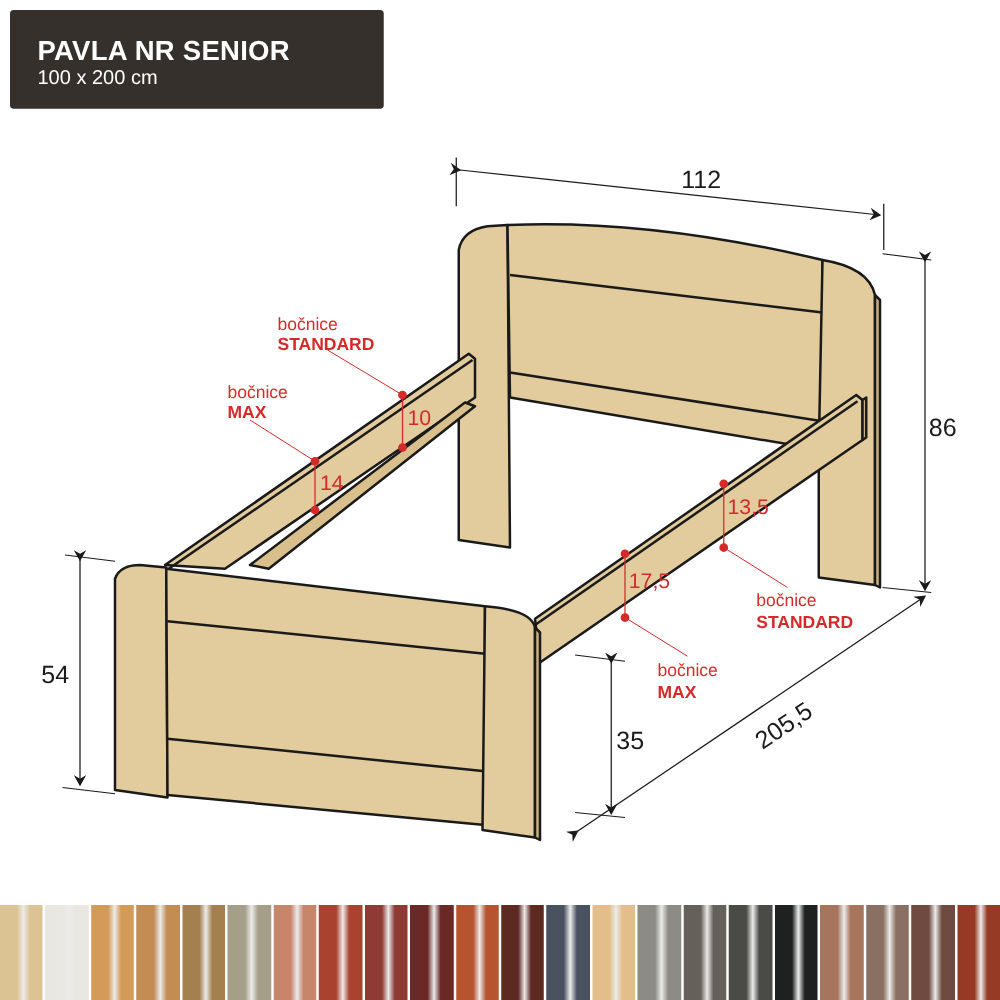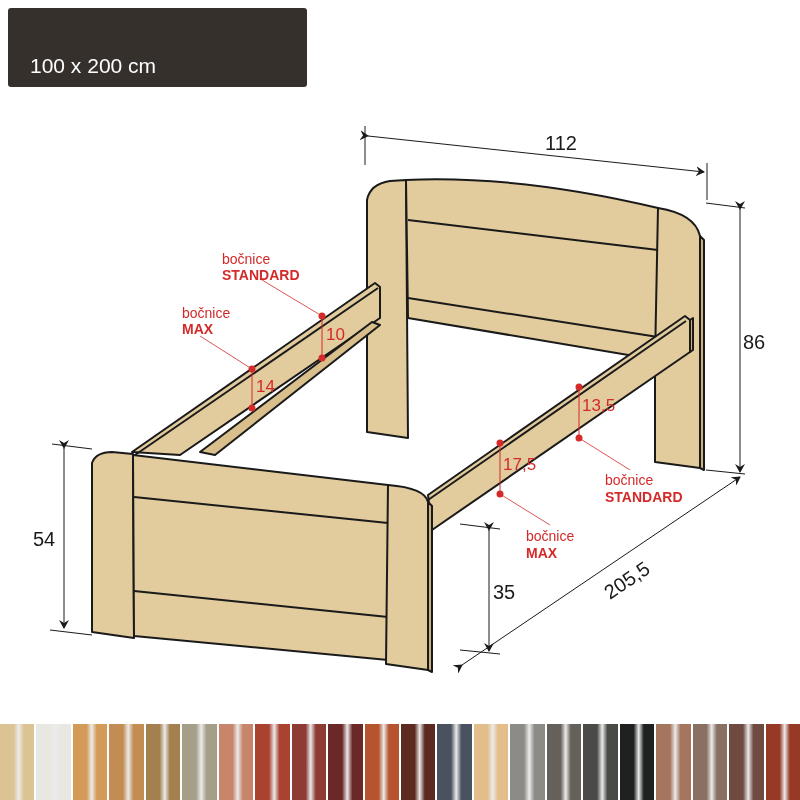--- a/index.html
+++ b/index.html
@@ -1,33 +1,34 @@
 <!DOCTYPE html>
 <html><head>
 <meta charset="utf-8">
 <style>
   html, body { margin:0; padding:0; background:#ffffff; }
   body { width:800px; height:800px; position:relative; overflow:hidden;
          font-family:"Liberation Sans", sans-serif; }
   .title-box { position:absolute; left:8px; top:8px; width:299px; height:79px;
                background:#36302d; border-radius:3px; color:#ffffff; }
   .title-box .name { position:absolute; left:22px; top:20px; font-size:22px; font-weight:bold; letter-spacing:0.2px; }
-  .title-box .size { position:absolute; left:22px; top:46px; font-size:21px; }
+  .title-box .size { position:absolute; left:22px; top:46px; font-size:16px; }
   svg.diagram { position:absolute; left:0; top:0; }
   .dim { font-family:"Liberation Sans", sans-serif; font-size:20px; fill:#1a1a1a; }
   .red-label { font-family:"Liberation Sans", sans-serif; font-size:14px; fill:#d42a2a; }
   .red-label-b { font-family:"Liberation Sans", sans-serif; font-size:14px; font-weight:bold; fill:#d42a2a; }
   .red-val { font-family:"Liberation Sans", sans-serif; font-size:17px; fill:#d42a2a; }
   .swatches { position:absolute; left:0; top:724px; width:800px; height:76px; display:flex; gap:2px; }
   .swatch { flex:1; height:76px; }
 </style>
 </head>
 <body>
 
 <div class="title-box">
+  <div class="name">PAVLA NR SENIOR</div>
   <div class="size">100 x 200 cm</div>
 </div>
 
 <svg class="diagram" width="800" height="720" viewBox="0 0 800 720">
   <defs>
     <marker id="arr" markerWidth="10" markerHeight="10" refX="8" refY="5" orient="auto" markerUnits="userSpaceOnUse">
       <path d="M0,0 L9,5 L0,10 L3,5 Z" fill="#1a1a1a"></path>
     </marker>
   </defs>
 

